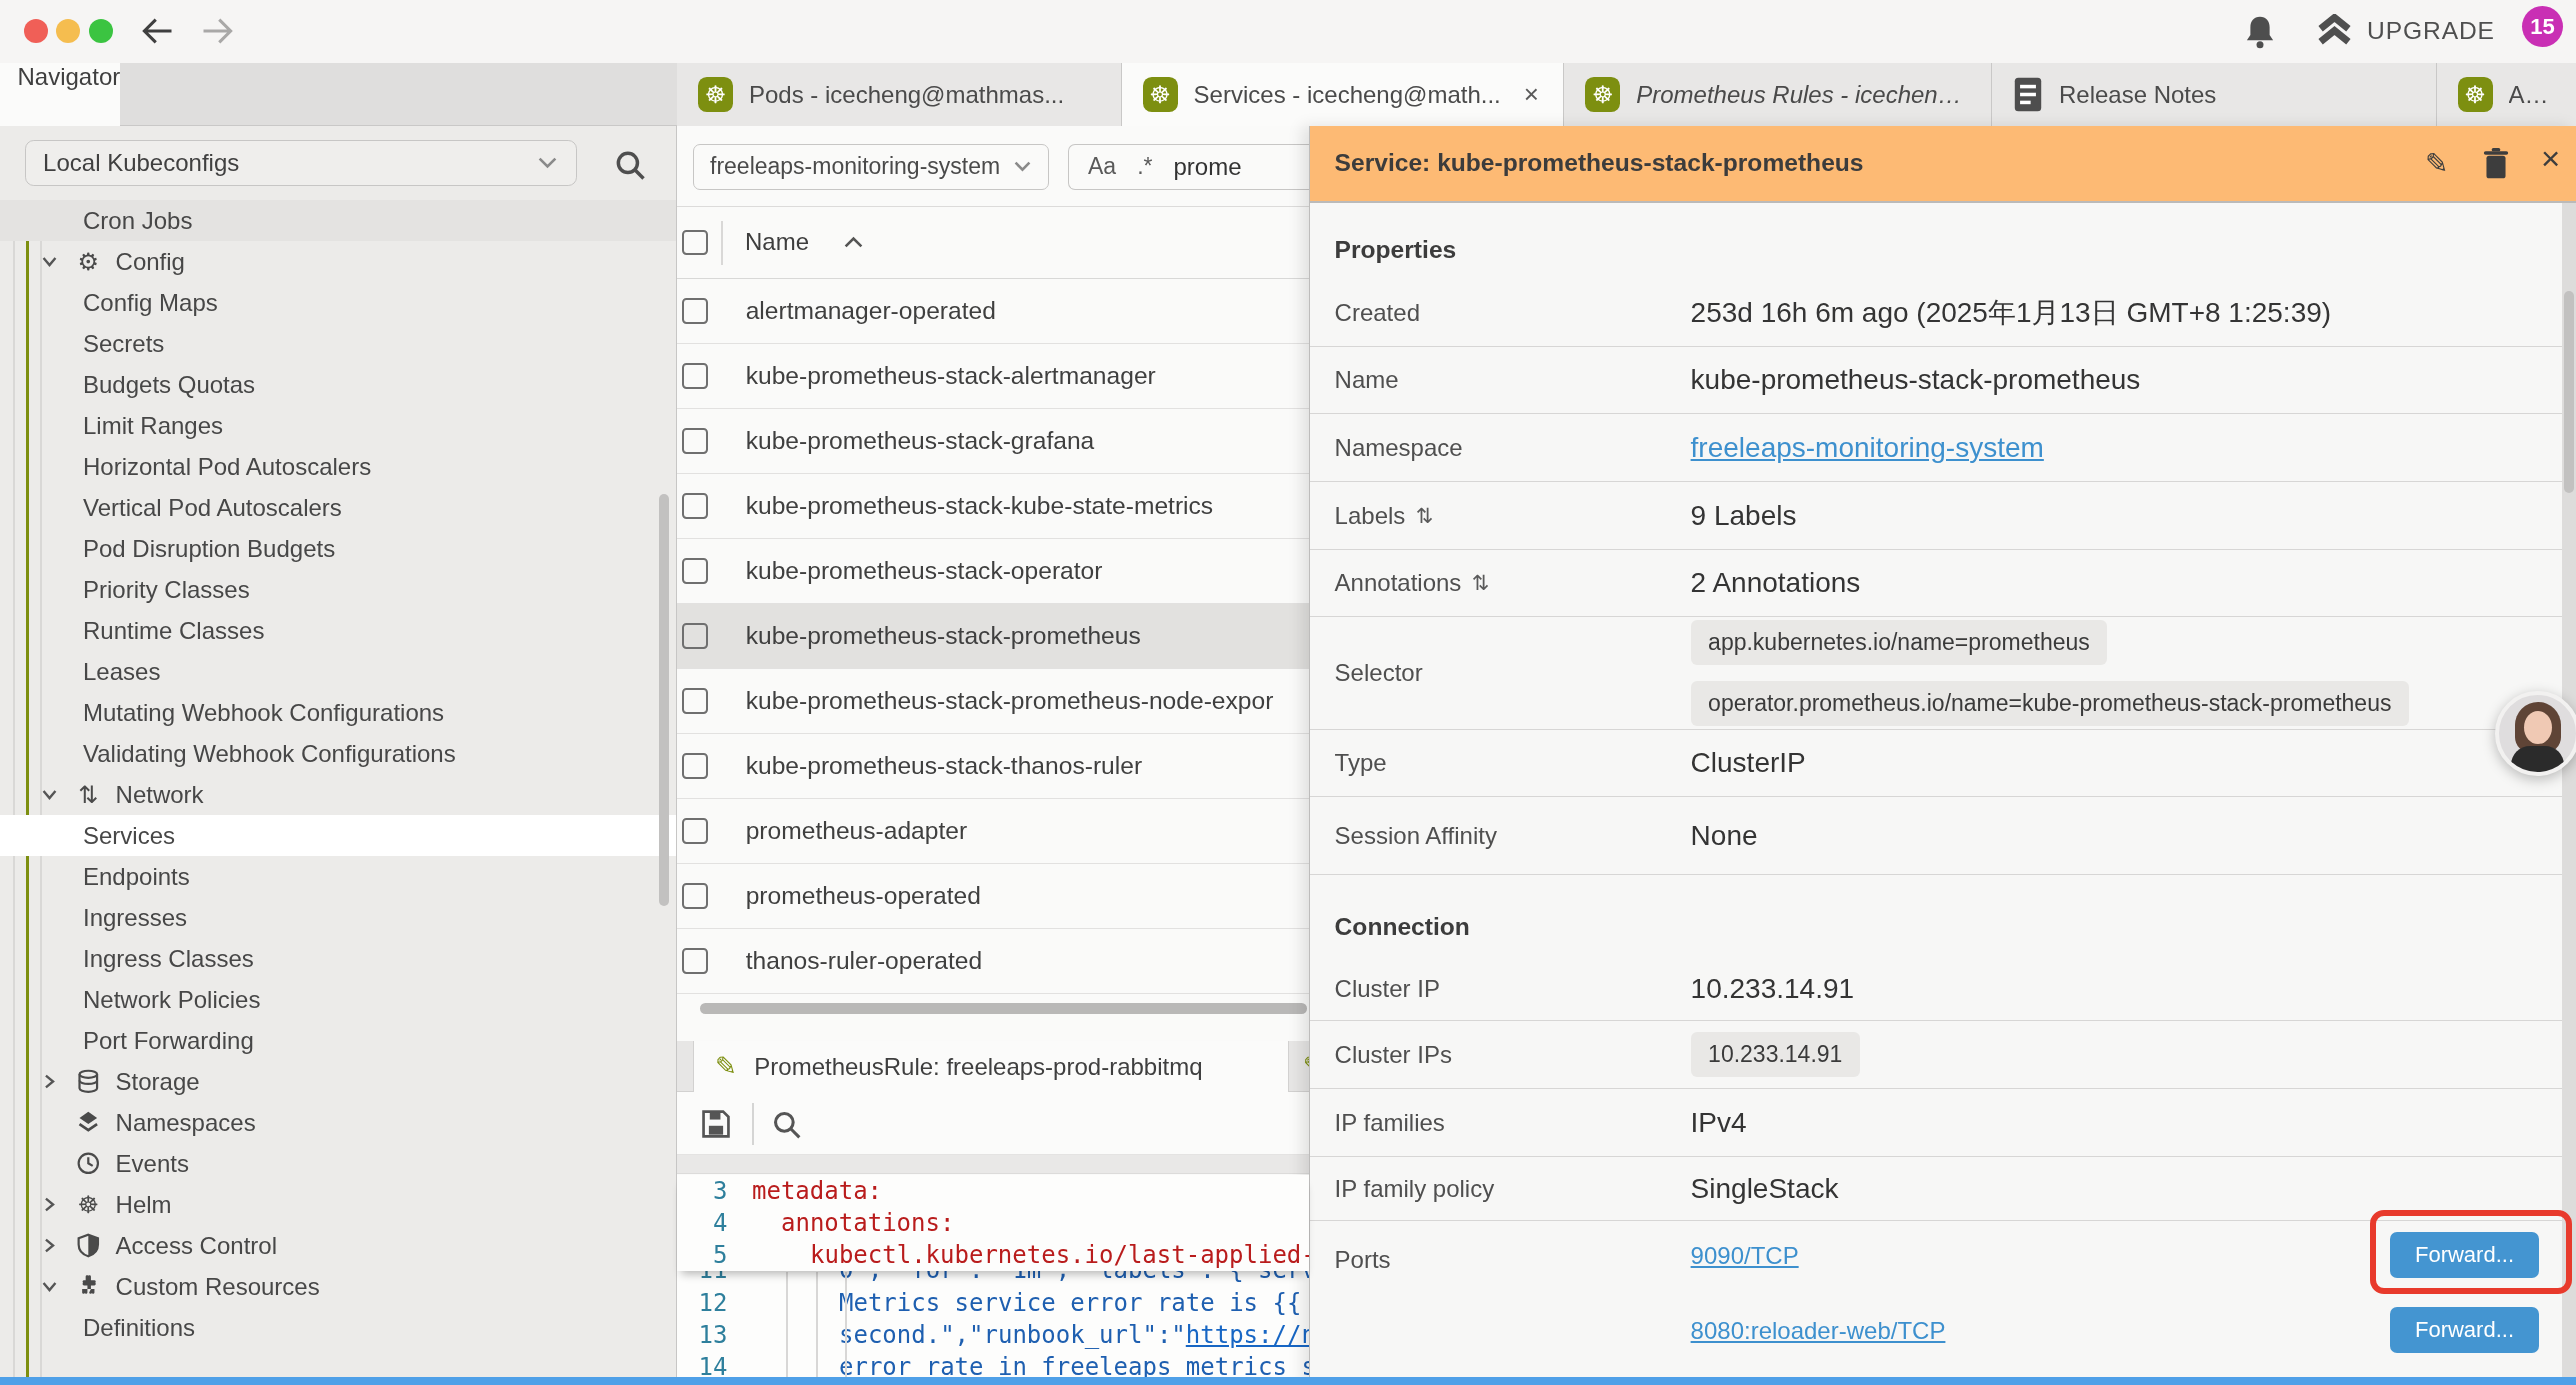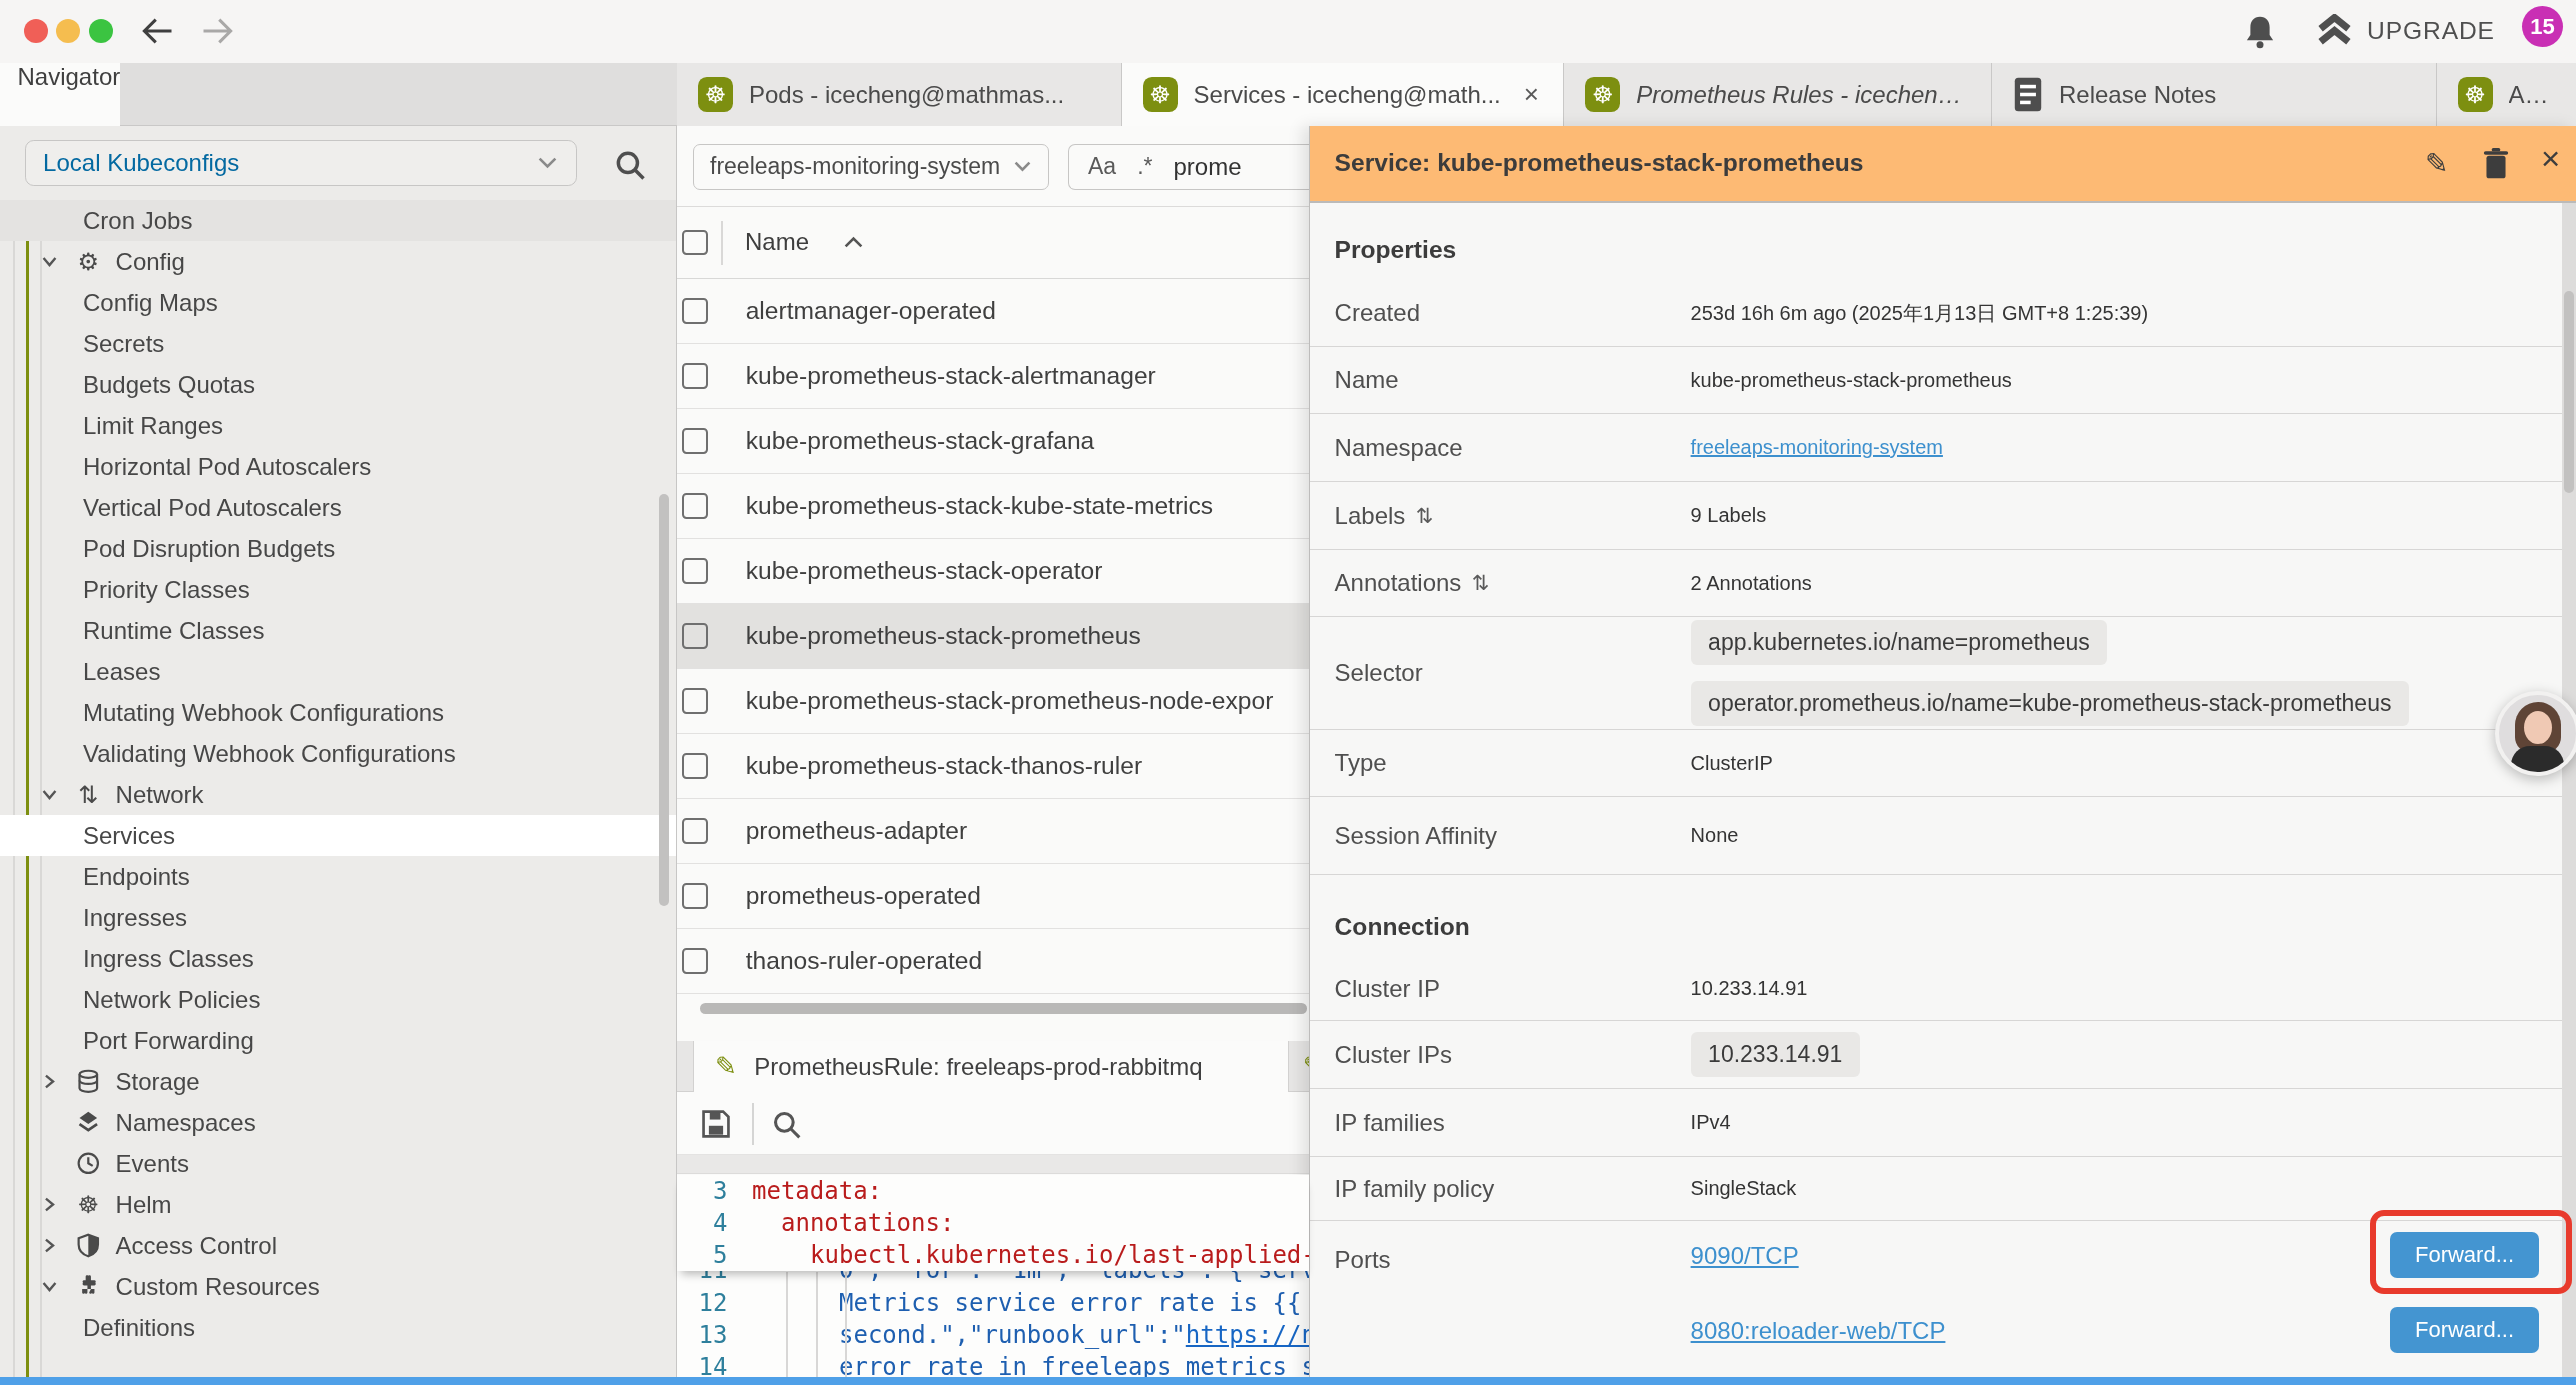--- a/index.html
+++ b/index.html
@@ -27,21 +27,21 @@
   .tab.active { background:#fbfbfa; }
   .tab.italic .tlabel { font-style:italic; }
   .tab .tlabel { overflow:hidden; text-overflow:ellipsis; }
   .tab .close { margin-left:7px; font-size:26px; color:#5a5a5a; }
   .k8s-ico { flex:0 0 auto; width:35px; height:35px; border-radius:8.8px; background:#7d8f10; color:#fff; font-size:24px; display:flex; align-items:center; justify-content:center; }
   .doc-ico { flex:0 0 auto; color:#4e4e4e; }
 
   
   .sidebar { position:absolute; left:0; top:126px; width:677px; bottom:0; background:#ecebe9; border-right:1.8px solid #c7c6c5; }
   .side-toolbar { position:relative; height:74px; }
-  .kubeconfig { position:absolute; left:24.6px; top:14px; width:552px; height:46px; border:1.8px solid #c7c6c5; border-radius:8.8px; display:flex; align-items:center; padding:0 17.5px; font-size:24px; color:#0369a1; background:#efeeec; cursor:pointer; }
+  .kubeconfig { position:absolute; left:24.6px; top:14px; width:552px; height:46px; border:1.8px solid #c7c6c5; border-radius:8.8px; display:flex; align-items:center; padding:0 17.5px; font-size:24px; color:#404040; background:#efeeec; cursor:pointer; }
   .kubeconfig .chev { margin-left:auto; color:#8a8a8a; }
   .side-search { position:absolute; left:614px; top:23px; color:#4e4e4e; cursor:pointer; }
   .tree { position:absolute; left:0; top:74px; right:0; bottom:0; overflow:hidden; }
   .guide { position:absolute; top:0; bottom:0; width:1.8px; background:#d9d8d6; }
   .guide.olive { background:#7d8f10; width:2.6px; }
   .titem { position:relative; height:41px; display:flex; align-items:center; font-size:24px; color:#474747; cursor:pointer; white-space:nowrap; }
   .titem.child { padding-left:83px; }
   .titem.group { padding-left:40px; gap:12.3px; }
   .titem .chev { width:21px; color:#555; flex:0 0 auto; }
   .titem .chev.spacer { visibility:hidden; }
@@ -99,21 +99,21 @@
   .hicon { position:absolute; top:21px; color:#3d3d3d; cursor:pointer; }
   .hicon.edit { left:1115px; font-size:28px; }
   .hicon.del { left:1173px; }
   .hicon.close { left:1231px; font-size:33px; line-height:33px; top:16px; }
   .dcontent { position:absolute; left:0; top:77px; right:14px; bottom:0; }
   .dsec-head { height:77px; display:flex; align-items:flex-end; padding:0 0 16px 24.6px; font-size:24.6px; font-weight:bold; color:#3c3c3c; }
   .dsec-head.conn { height:82px; }
   .prow { display:flex; align-items:center; border-bottom:1.8px solid #d7d6d5; padding-left:24.6px; }
   .plabel { width:356px; flex:0 0 auto; font-size:24px; color:#4f4f4f; display:flex; align-items:center; gap:10.5px; }
   .plabel .sort { font-size:21px; color:#5a5a5a; }
-  .pvalue { font-size:20px; color:#343434; }
+  .pvalue { font-size:28px; color:#343434; }
   .pvalue.link { color:#3d90ce; text-decoration:underline; cursor:pointer; }
   .chip { display:inline-block; background:#e9e8e6; border-radius:6.1px; padding:8.8px 17.5px; font-size:23px; color:#3a3a3a; white-space:nowrap; }
   .chipcol { display:flex; flex-direction:column; align-items:flex-start; gap:16px; }
   .ports-row { align-items:flex-start; border-bottom:none; }
   .ports-col { flex:1; }
   .port-line { position:relative; height:75px; }
   .port-link { position:absolute; left:0; top:21px; font-size:24px; color:#3d90ce; text-decoration:underline; cursor:pointer; }
   .fwd-btn { position:absolute; right:23px; top:10.5px; width:149px; height:46px; background:#4495d1; border-radius:7px; color:#fff; font-size:22px; display:flex; align-items:center; justify-content:center; cursor:pointer; }
   .redbox { position:absolute; left:1060px; top:1084px; width:202px; height:84px; border:6.1px solid #e83a2c; border-radius:14px; z-index:5; pointer-events:none; }
   .dscroll-track { position:absolute; right:0; top:77px; width:14px; bottom:0; background:#dddcdb; }

